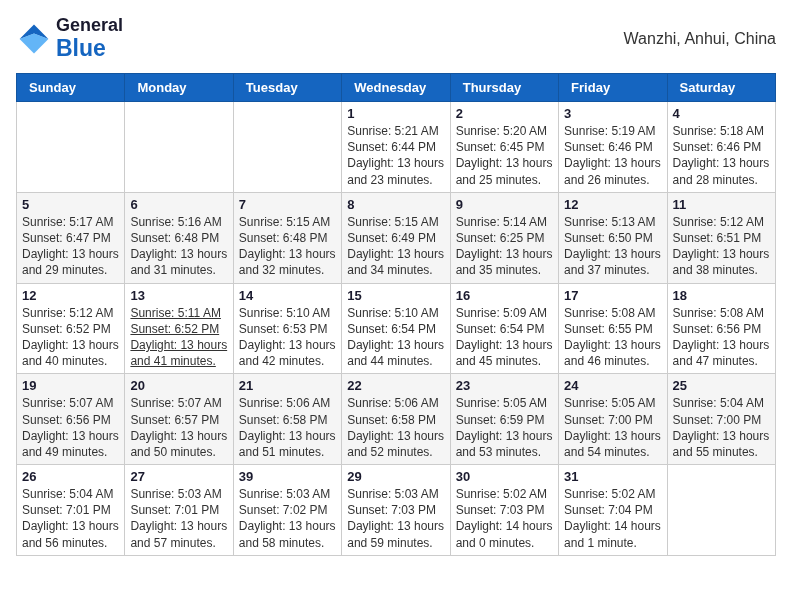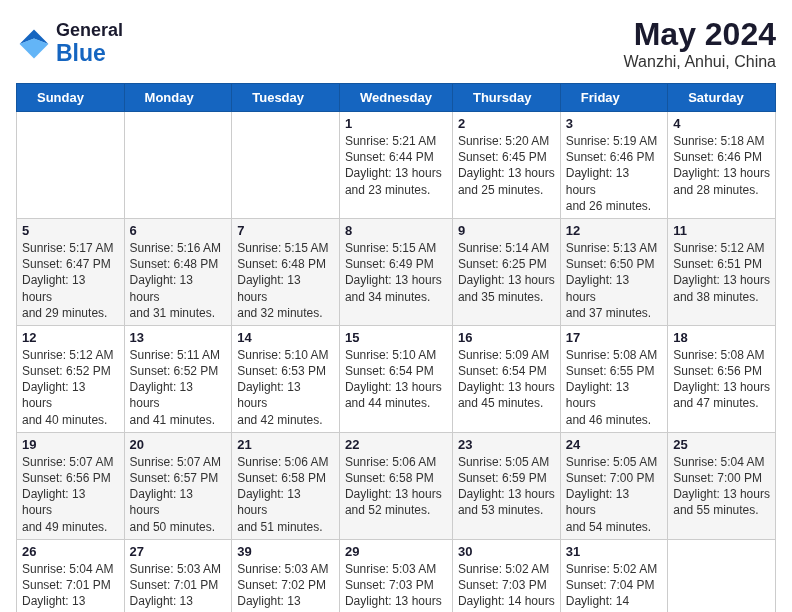--- a/index.html
+++ b/index.html
@@ -55,21 +55,21 @@
     .calendar {
       width: 100%;
       border-collapse: collapse;
       border: 1px solid #ccc;
     }
     .calendar th {
       background: #1565c0;
       color: #fff;
       font-size: 13px;
       font-weight: bold;
-      padding: 6px 20px;
+      padding: 6px 12px;
       text-align: left;
       border: 1px solid #1255a0;
     }
     .calendar td {
       vertical-align: top;
       border: 1px solid #ccc;
       padding: 4px 5px;
       width: 108px;
       height: 88px;
       background: #fff;
@@ -100,21 +100,20 @@
     <svg class="logo-icon" viewBox="0 0 40 40">
       <polygon points="20,4 36,20 20,14 4,20" fill="#1565c0"></polygon>
       <polygon points="20,14 36,20 20,36 4,20" fill="#2196f3" opacity="0.7"></polygon>
     </svg>
     <div class="logo-text">
       <span class="logo-general">General</span>
       <span class="logo-blue">Blue</span>
     </div>
   </div>
   <div class="title-area">
-    <div class="month-title">May 2024</div>
     <div class="location">Wanzhi, Anhui, China</div>
   </div>
 </div>
 
 <table class="calendar">
   <thead>
     <tr>
     <th>Sunday</th>
         <th>Monday</th>
         <th>Tuesday</th>
@@ -212,21 +211,21 @@
       <tr>
         <td>
           <div class="day-num">12</div>
           <div class="day-info" style="white-space: pre-line;">Sunrise: 5:12 AM
 Sunset: 6:52 PM
 Daylight: 13 hours
 and 40 minutes.</div>
         </td>
         <td>
           <div class="day-num">13</div>
-          <div class="day-info" style="white-space: pre-line;">Sunrise: 5:11 AM
+          <div class="day-info" style="white-space: pre-line; text-decoration: underline;">Sunrise: 5:11 AM
 Sunset: 6:52 PM
 Daylight: 13 hours
 and 41 minutes.</div>
         </td>
         <td>
           <div class="day-num">14</div>
           <div class="day-info" style="white-space: pre-line;">Sunrise: 5:10 AM
 Sunset: 6:53 PM
 Daylight: 13 hours
 and 42 minutes.</div>

